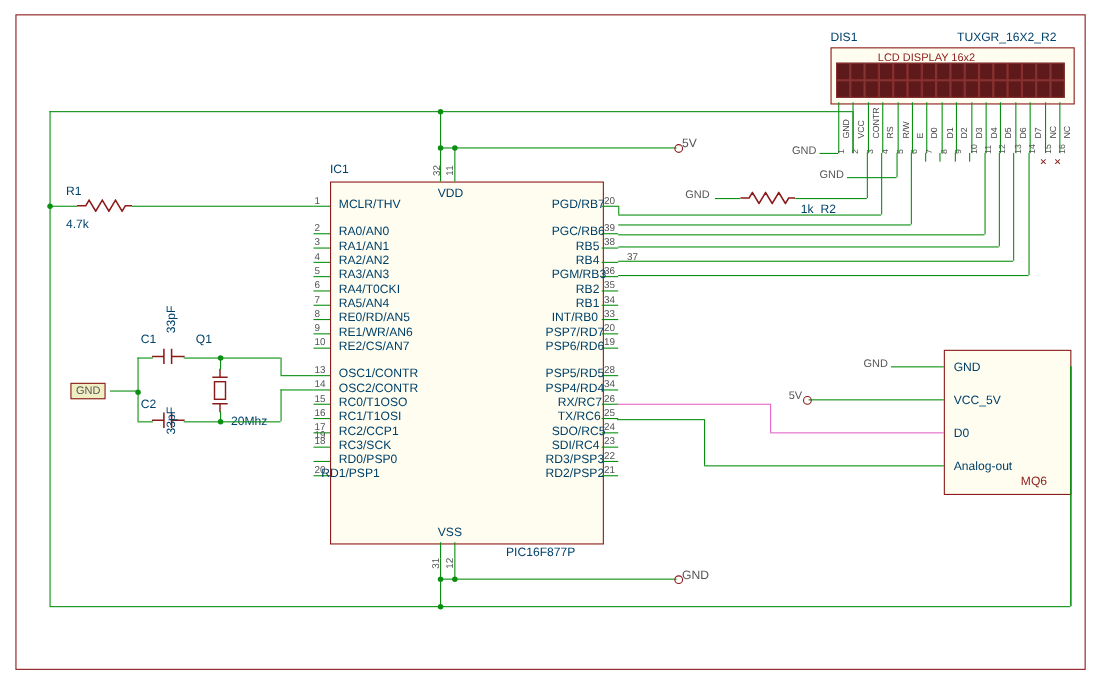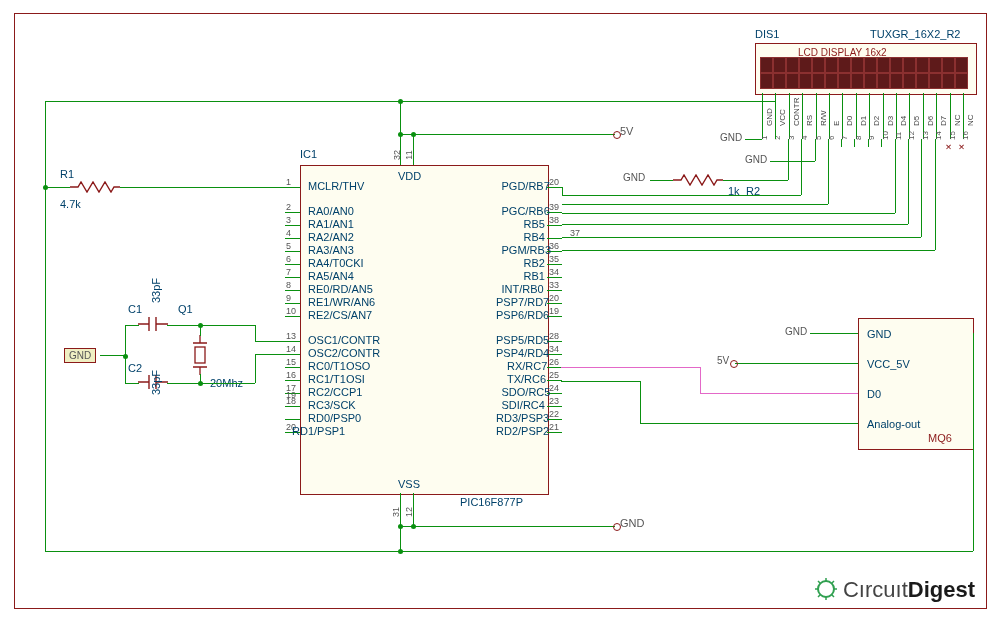--- a/index.html
+++ b/index.html
@@ -396,21 +396,14 @@
 
 <div class="wire wire-h" style="left:640px;top:423px;width:218px"></div>
 <div class="wire wire-v" style="left:640px;top:381px;height:42px"></div>
 <div class="wire wire-h" style="left:561px;top:381px;width:79px"></div>
 
 <div class="wire wire-v" style="left:973px;top:333px;height:218px"></div>
 <div class="wire wire-h" style="left:858px;top:333px;width:0px"></div>
 
 <div class="wire wire-v" style="left:973px;top:333px;height:218px"></div>
 
-<div class="logo">
-  <svg style="vertical-align:-3px" width="22" height="22" viewBox="0 0 22 22">
-        <circle cx="11" cy="11" r="8" stroke="#30a050" fill="none" stroke-width="2"></circle>
-        <path d="M11 3 L11 0 M11 22 L11 19 M3 11 L0 11 M22 11 L19 11 M5 5 L3 3 M17 17 L19 19 M17 5 L19 3 M5 17 L3 19" stroke="#30a050" stroke-width="1.5"></path>
-      </svg>
-  <span class="thin">Cırcuıt</span><span class="bold">Digest</span>
-</div>
 
 </div>
 
 </body></html>

